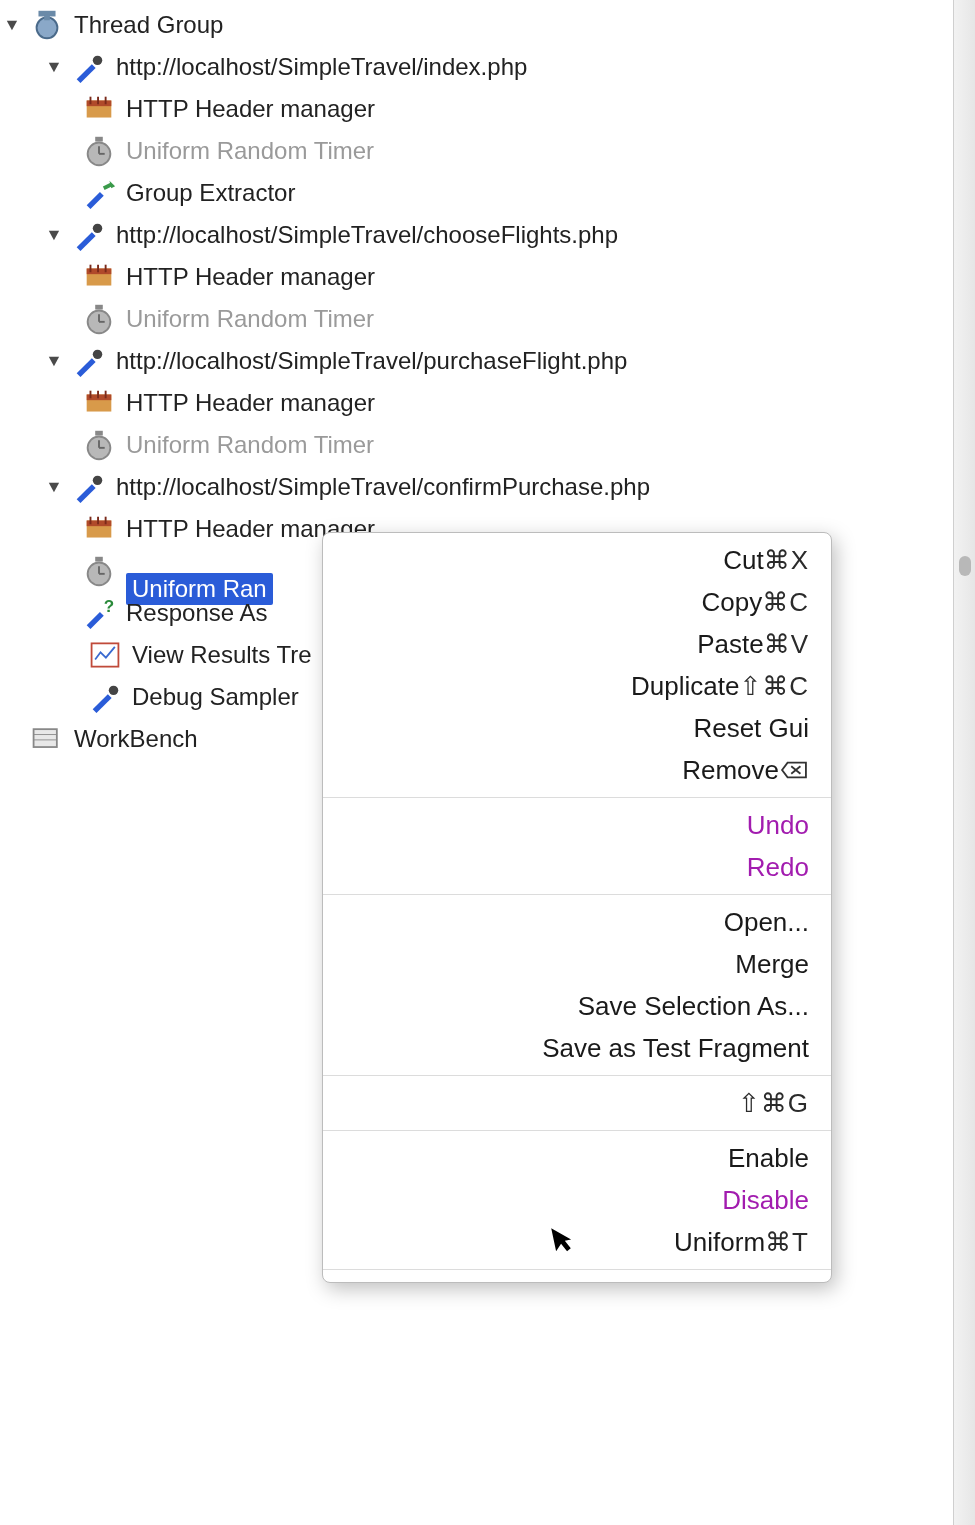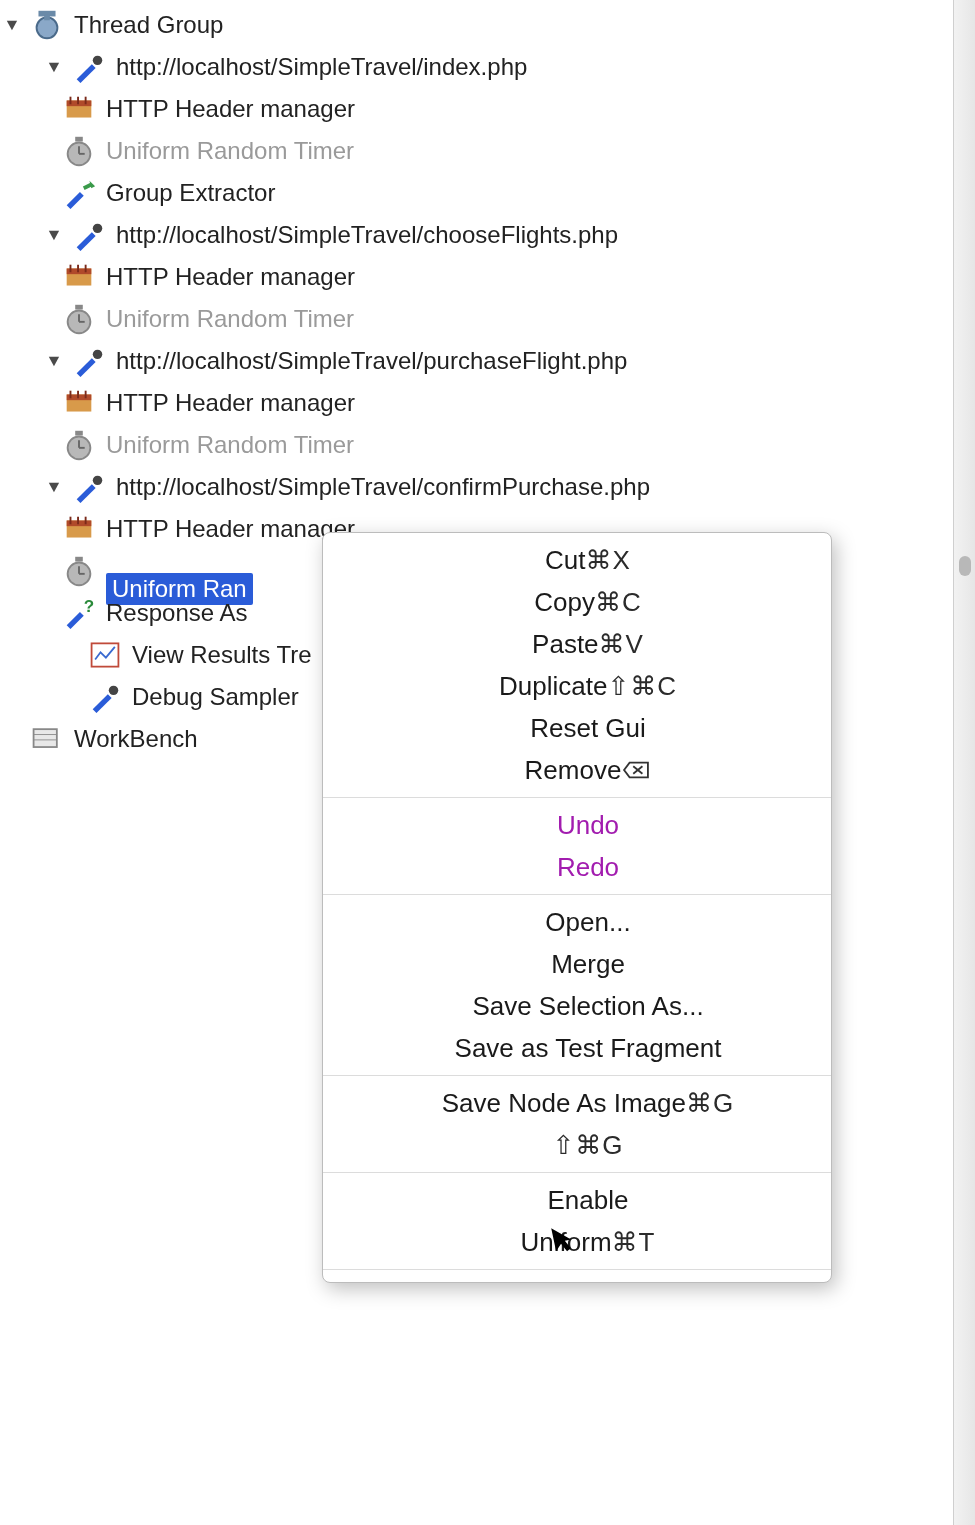--- a/index.html
+++ b/index.html
@@ -47,39 +47,39 @@
     background: #2a5cd8;
     color: #ffffff;
     padding: 2px 6px;
     border-radius: 2px;
     margin-top: 35px;
   }
   
   .ind0 { padding-left: 2px; }
   .ind1 { padding-left: 44px; }
   .ind2 { padding-left: 86px; }
-  .ind3 { padding-left: 60px; }
+  .ind3 { padding-left: 80px; }
 
   
   .context-menu {
     position: absolute;
     top: 532px;
     left: 322px;
     width: 510px;
     background: #ffffff;
     border: 1px solid #bcbcbc;
     border-radius: 8px;
     box-shadow: 4px 6px 20px rgba(0,0,0,0.25);
     padding: 6px 0;
     font-size: 26px;
   }
   .menu-item {
     display: flex;
     align-items: center;
-    justify-content: center;
+    justify-content: flex-end;
     padding: 4px 22px 4px 44px;
     height: 42px;
     color: #1a1a1a;
     cursor: default;
   }
   .menu-item.disabled { color: #a21caf; }
   .menu-sep {
     height: 1px;
     background: #dcdcdc;
     margin: 6px 0;
@@ -386,29 +386,29 @@
   <div class="menu-item">
     <span>Save Selection As...</span>
     <span></span>
   </div>
   <div class="menu-item">
     <span>Save as Test Fragment</span>
     <span></span>
   </div>
   <div class="menu-sep"></div>
   <div class="menu-item">
-    <span>Save Node As Image</span>
-    <span class="shortcut">⌘G</span>
-  </div>
-  <div class="menu-item">
     <span class="shortcut">⇧⌘G</span>
   </div>
   <div class="menu-sep"></div>
   <div class="menu-item">
     <span>Enable</span>
+    <span></span>
+  </div>
+  <div class="menu-item disabled">
+    <span>Disable</span>
     <span></span>
   </div>
   <div class="menu-item">
     <span>Uniform</span>
     <span class="shortcut">⌘T</span>
   </div>
   <div class="menu-sep"></div>
 </div>
 
 <div class="cursor">

